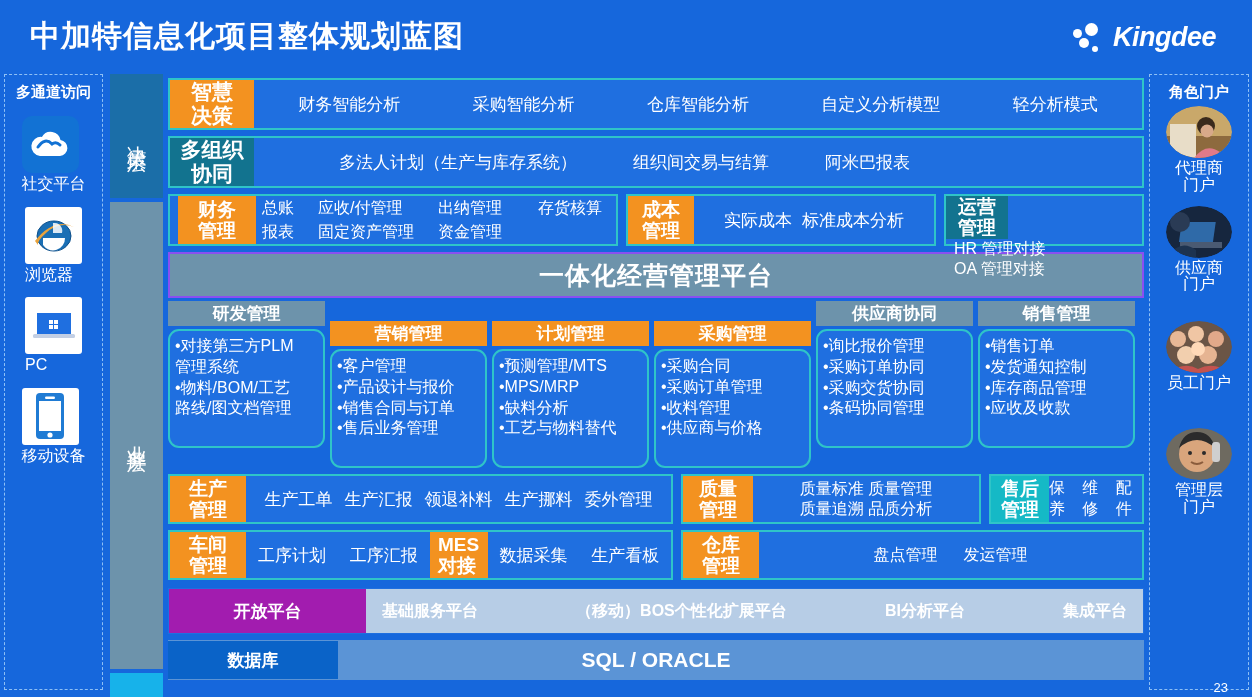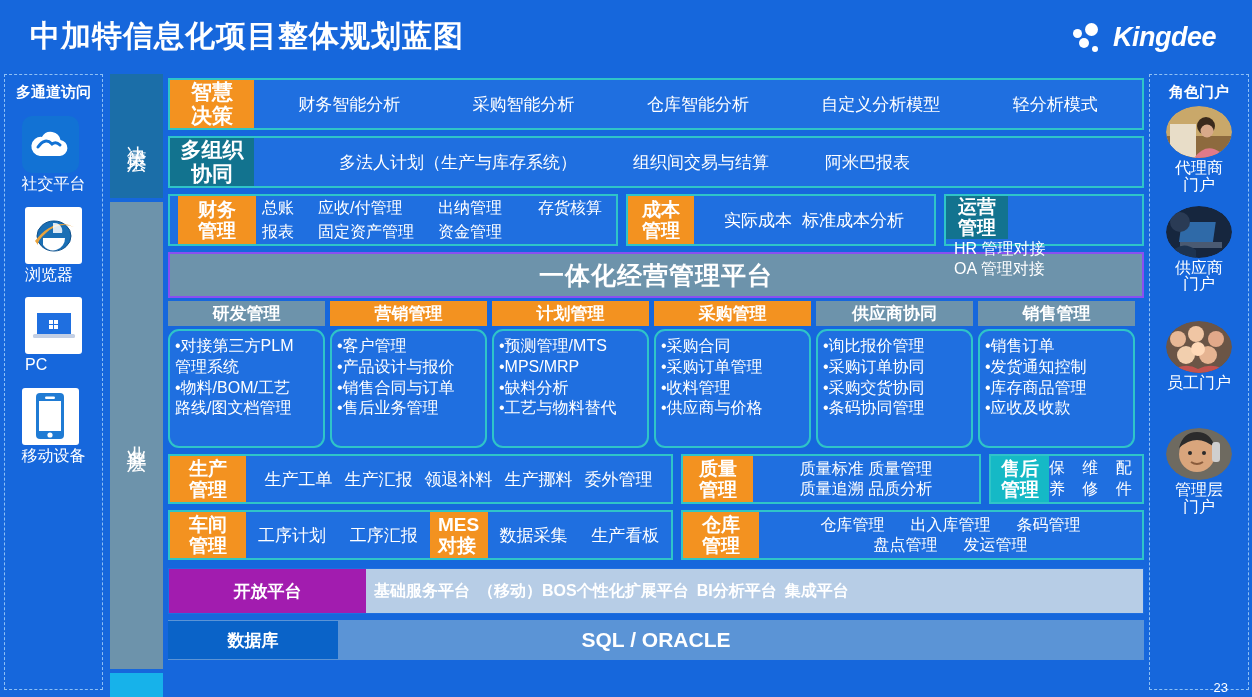--- a/index.html
+++ b/index.html
@@ -114,21 +114,21 @@
   }
 
   
   #cols{ margin-top:3px; display:flex; gap:5px; }
   .col{ width:157px; }
   .col .hd{
     height:25px; display:flex; align-items:center; justify-content:center;
     font-size:17px; font-weight:bold; color:#fff;
   }
   .hd-gray{ background:#6d93ab;}
-  .hd-orange{ background:#f39220;}
+  .hd-orange{ background:#f39220;margin-top:20px;}
   .col .bd{
     height:119px; margin-top:3px; border:2px solid #2fc4c8; border-radius:11px;
     background:#1f6fe0; padding:5px 4px 0 5px;
   }
   .col .bd .li{ font-size:16px; line-height:1.30; color:#fff; white-space:nowrap;}
   .col .bd .li.cont{ padding-left:0px; }
 
   
   #prodrow{ margin-top:6px; display:flex; gap:8px; }
   #mfg{ width:505px; display:flex; border:2px solid #2fc4c8; background:#1f6fe0; height:50px;}
@@ -156,21 +156,21 @@
 
   
   #platrow{
     margin-top:8px; height:46px; background:#b7cde6; display:flex; align-items:center;
     border:1px solid #1f6fe0;
   }
   #platrow .pbox{
     width:197px; height:44px; background:#a21caf; display:flex;align-items:center;justify-content:center;
     font-size:17px; font-weight:bold; color:#fff;
   }
-  #platrow .pitems{ flex:1; display:flex; align-items:center; justify-content:flex-start; padding:0 8px;gap:8px;}
+  #platrow .pitems{ flex:1; display:flex; align-items:center; justify-content:space-between; padding:0 16px;gap:8px;}
   #platrow .pitems .pi{ font-size:16px; font-weight:bold; color:#fff;}
 
   #dbrow{
     margin-top:6px; height:40px; background:#5b94d6; display:flex; align-items:center;
   }
   #dbrow .pbox{
     width:170px; height:38px; background:#0a63c8; display:flex;align-items:center;justify-content:center;
     font-size:17px; font-weight:bold; color:#fff;
   }
   #dbrow .dbtext{ flex:1; text-align:center; font-size:21px; font-weight:bold; color:#fff; padding-right:170px;}
@@ -448,25 +448,20 @@
           <span>生产看板</span>
         </div>
       </div>
 
       <div id="wh">
         <div class="tag tagO">
           <span style="white-space:pre-line">仓库
 管理</span>
         </div>
         <div class="items">
-          <span class="r">
-            <span>仓库管理</span>
-            <span>出入库管理</span>
-            <span>条码管理</span>
-          </span>
           <span class="r">
             <span>盘点管理</span>
             <span>发运管理</span>
           </span>
         </div>
       </div>
     </div>
 
     <div id="platrow">
       <div class="pbox">开放平台</div>

